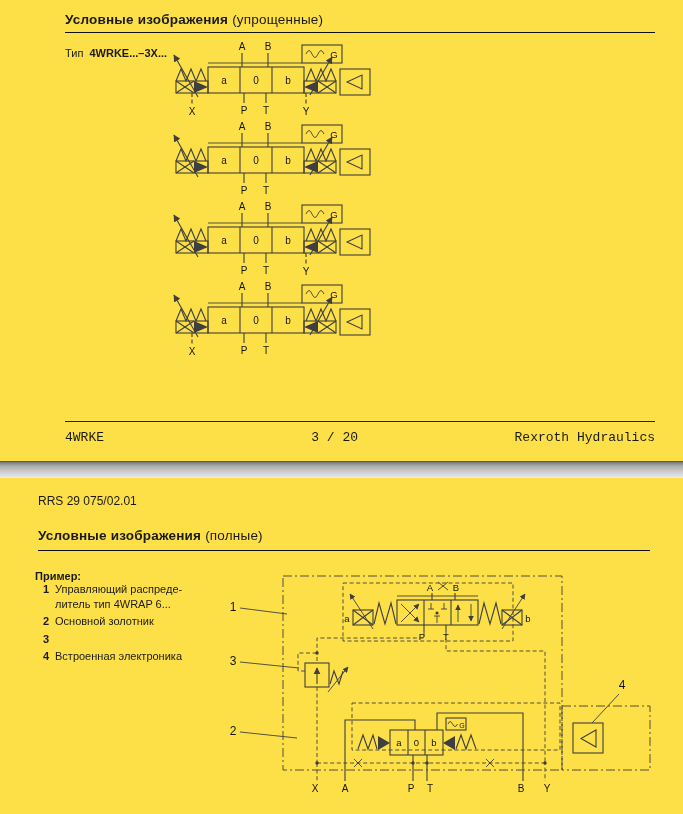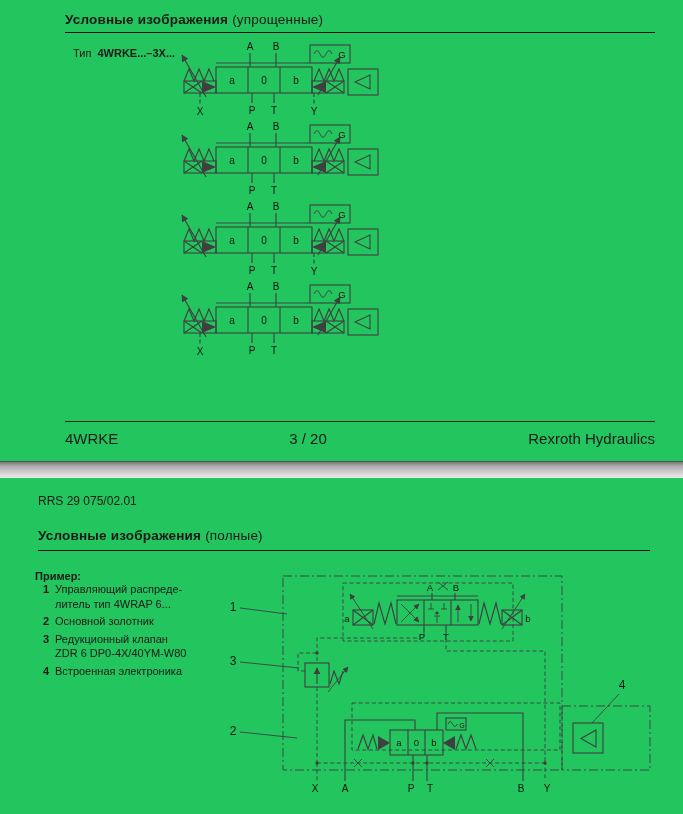--- a/index.html
+++ b/index.html
@@ -1,40 +1,40 @@
 <!DOCTYPE html>
 <html><head>
 <meta charset="utf-8">
 <style>
   html,body{margin:0;padding:0;background:#ffffff;}
   body{width:683px;height:814px;position:relative;font-family:"Liberation Sans",sans-serif;color:#1a1a1a;overflow:hidden;}
-  .page{position:absolute;left:0;width:683px;background:#22c55e;}
+  .page{position:absolute;left:0;width:683px;background:#fde047;}
   #page1{top:0;height:461px;}
   #band{position:absolute;top:461px;left:0;width:683px;height:17px;
         background:linear-gradient(#777 0%,#aeaeae 25%,#cfcfcf 60%,#efefef 100%);
         border-top:1px solid #555;}
   #page2{top:478px;height:336px;}
 
   .h1{position:absolute;font-size:13.5px;letter-spacing:.2px;}
   .h1 b{font-weight:bold;}
   .rule{position:absolute;height:0;border-top:1.6px solid #111;}
   .thinrule{position:absolute;height:0;border-top:1px solid #333;}
 
   
   #p1-head{left:65px;top:12px;}
   #p1-headrule{left:65px;top:32px;width:590px;}
-  #rows{position:absolute;left:73px;top:41px;width:560px;}
+  #rows{position:absolute;left:65px;top:41px;width:560px;}
   .type-row{position:relative;height:80px;}
   .type-label{font-size:11px;padding-top:6px;white-space:nowrap;}
   .type-label b{font-weight:bold;}
   .sym-slot{position:absolute;left:83px;top:0;}
   #p1-footrule{left:65px;top:421px;width:590px;border-top:1px solid #222;}
-  .foot{position:absolute;top:430px;font-size:15px;}
+  .foot{position:absolute;top:430px;font-size:13px;font-family:Liberation Mono, monospace;}
   #foot-l{left:65px;}
-  #foot-c{left:248px;width:120px;text-align:center;}
+  #foot-c{left:238px;width:120px;text-align:right;}
   #foot-r{right:28px;text-align:right;}
 
   
   #docnum{position:absolute;left:38px;top:16px;font-size:12px;}
   #p2-head{left:38px;top:50px;}
   #p2-headrule{left:38px;top:72px;width:612px;border-top:1.4px solid #111;}
   #example{position:absolute;left:35px;top:92px;font-size:11px;width:190px;}
   #example .ex-title{font-weight:bold;}
   .ex-item{display:flex;margin-bottom:3px;line-height:14.5px;}
   .ex-num{font-weight:bold;width:14px;flex:none;text-align:right;margin-right:6px;}
@@ -365,24 +365,20 @@
         </div>
     </div>
     <div class="ex-item">
       <div class="ex-num">2</div>
       <div>
           <div>Основной золотник</div>
         </div>
     </div>
     <div class="ex-item">
       <div class="ex-num">3</div>
-      <div>
-          <div>Редукционный клапан</div>
-          <div>ZDR 6 DP0-4X/40YM-W80</div>
-        </div>
     </div>
     <div class="ex-item">
       <div class="ex-num">4</div>
       <div>
           <div>Встроенная электроника</div>
         </div>
     </div>
   </div>
 
 

